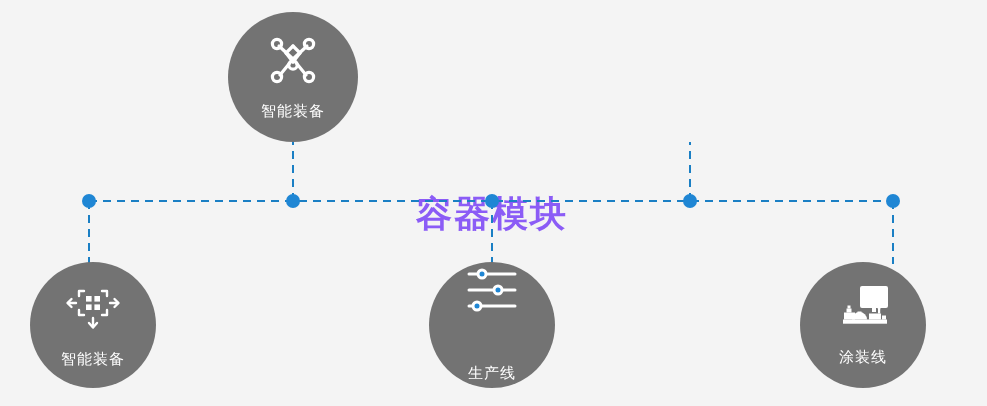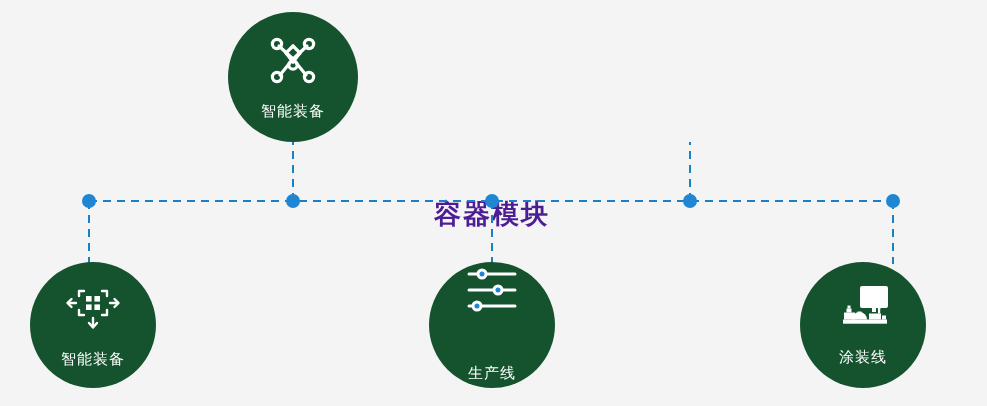--- a/index.html
+++ b/index.html
@@ -20,32 +20,32 @@
   }
   .svg-layer {
     position: absolute;
     left: 0;
     top: 0;
     width: 987px;
     height: 406px;
   }
   .watermark {
     position: absolute;
-    font-size: 27px;
+    font-size: 36px;
     font-weight: bold;
-    color: #4c1d95;
+    color: #8b5cf6;
     letter-spacing: 2px;
     white-space: nowrap;
     user-select: none;
     line-height: 1;
   }
   .node-circle {
     position: absolute;
     border-radius: 50%;
-    background: #14532d;
+    background: #737373;
     display: flex;
     flex-direction: column;
     align-items: center;
     justify-content: center;
     box-sizing: border-box;
   }
   .node-icon {
     display: block;
     line-height: 0;
   }

